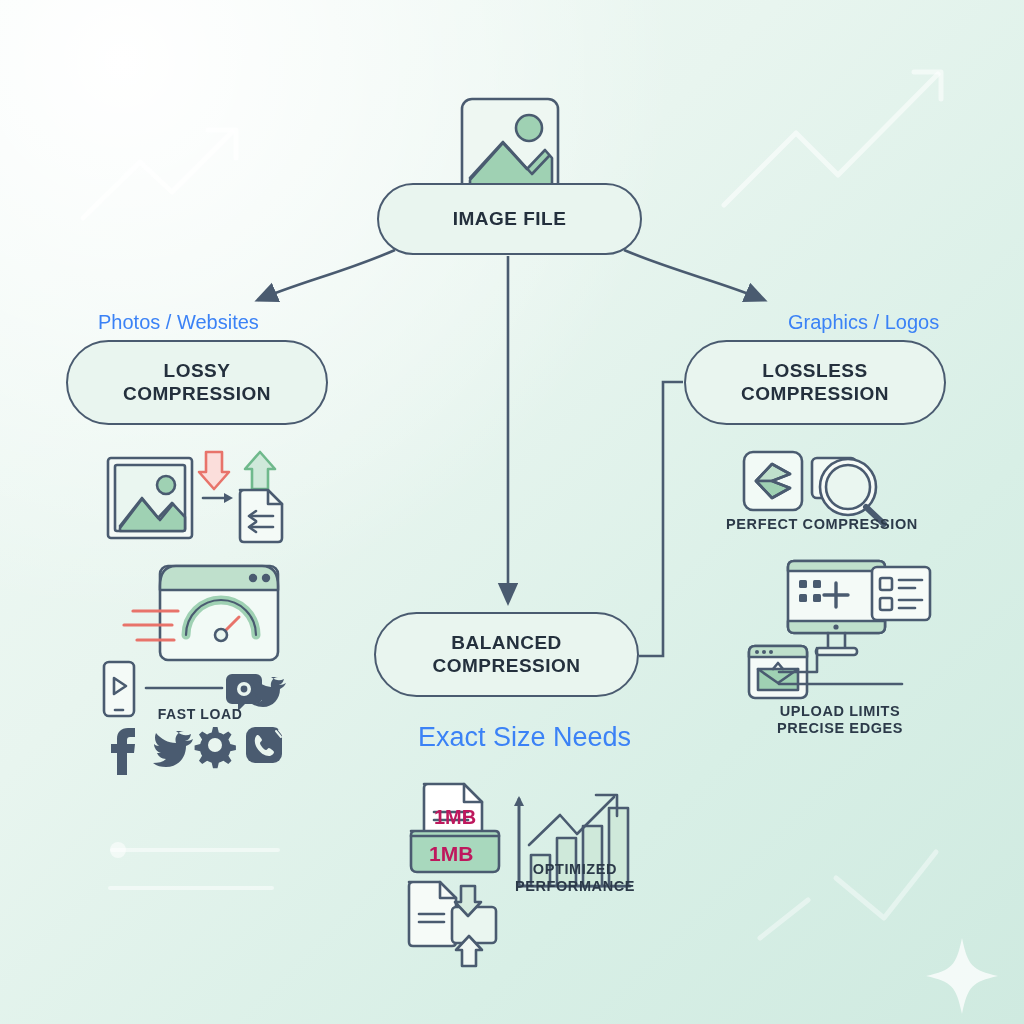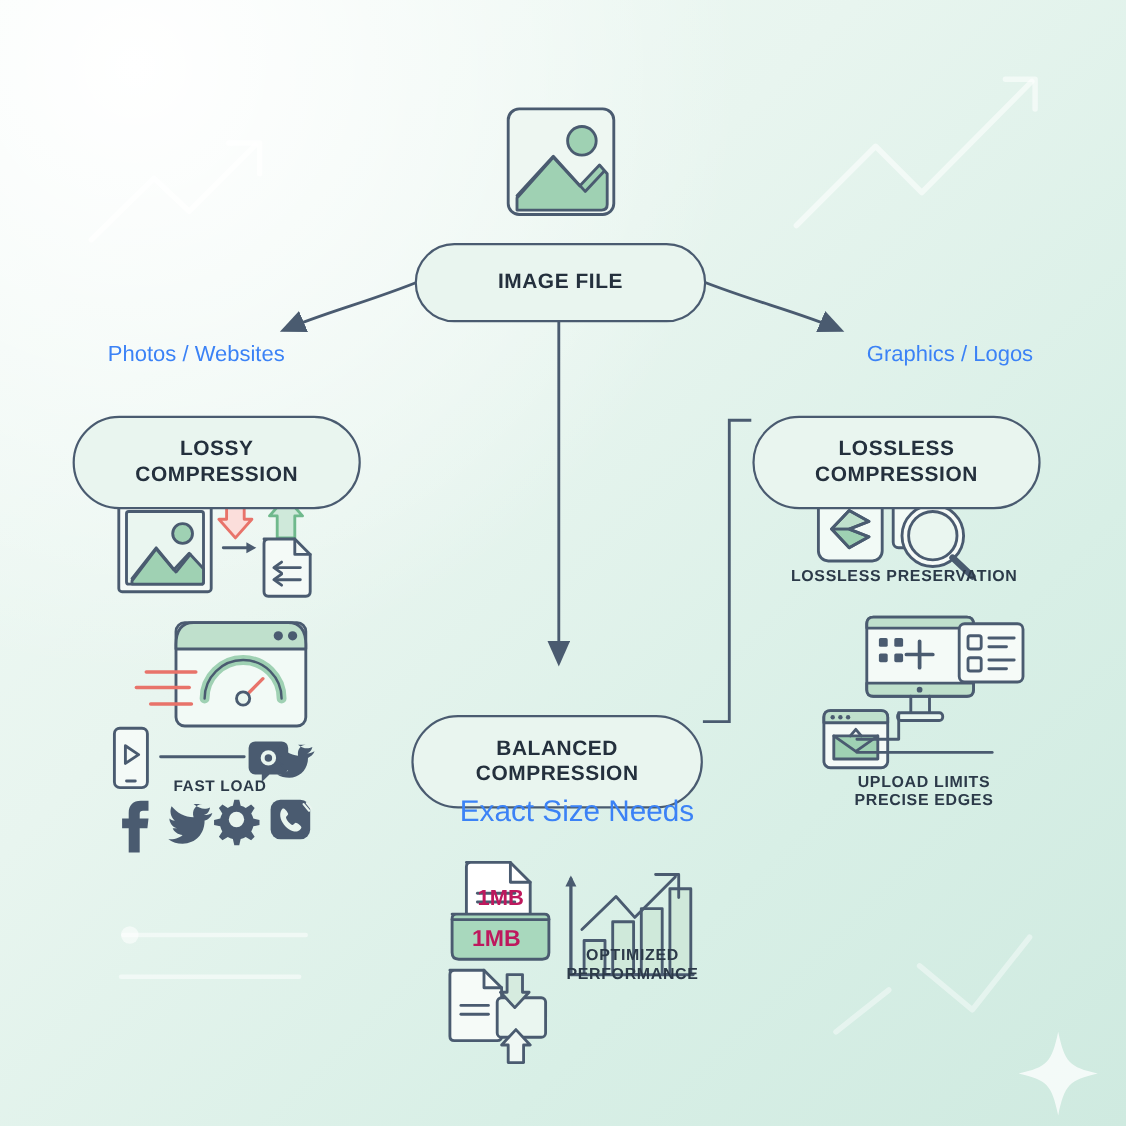--- a/index.html
+++ b/index.html
@@ -24,21 +24,20 @@
     position:absolute; z-index:4;
     border:2px solid #4a5b70;
     border-radius:999px;
     background:#e9f5ef;
     display:flex; align-items:center; justify-content:center;
     text-align:center;
     color:#24303d;
     font-weight:700;
     letter-spacing:.5px;
     line-height:1.18;
-    margin-top:38px;
   }
   #node-image  { left:377px; top:183px; width:265px; height:72px; font-size:19px; }
   #node-lossy  { left:66px;  top:340px; width:262px; height:85px; font-size:19px; }
   #node-lossless { left:684px; top:340px; width:262px; height:85px; font-size:19px; }
   #node-balanced { left:374px; top:612px; width:265px; height:85px; font-size:19px; }
 
   .edge-label {
     position:absolute; z-index:4;
     font-size:20px; color:#3b82f6; font-weight:400; white-space:nowrap;
   }
@@ -289,21 +288,21 @@
   <div class="node" id="node-balanced">
     <span style="white-space:pre-line">BALANCED
 COMPRESSION</span>
   </div>
 
   <div class="edge-label" id="lbl-photos">Photos / Websites</div>
   <div class="edge-label" id="lbl-graphics">Graphics / Logos</div>
   <div class="edge-label" id="lbl-exact">Exact Size Needs</div>
 
   <div class="cap" id="cap-fastload">FAST LOAD</div>
-  <div class="cap" id="cap-perfect">LOSSLESS PRESERVATION</div>
+  <div class="cap" id="cap-perfect">PERFECT COMPRESSION</div>
   <div class="cap" id="cap-upload">UPLOAD LIMITS
 PRECISE EDGES</div>
   <div class="cap" id="cap-optimized">OPTIMIZED
 PERFORMANCE</div>
 
   <div class="mbtag" id="mb-top">1MB</div>
   <div class="mbtag" id="mb-bot">1MB</div>
 
 </div>
 

